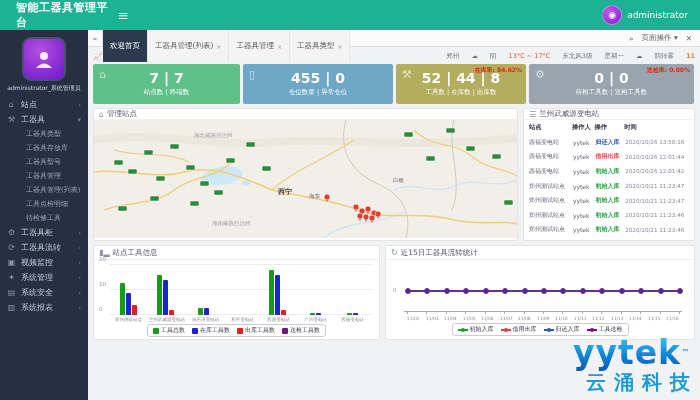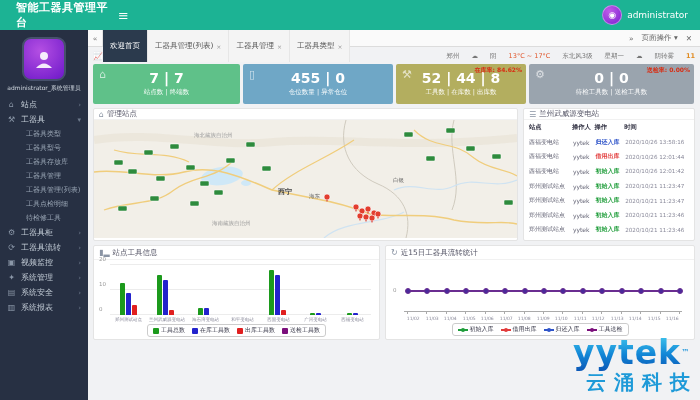--- a/index.html
+++ b/index.html
@@ -121,22 +121,22 @@
         <span class="ic">⌂</span>
         <span class="lab">站点</span>
         <span class="chv">›</span>
       </div>
       <div class="sitem">
         <span class="ic">⚒</span>
         <span class="lab">工器具</span>
         <span class="chv">▾</span>
       </div>
       <div class="ssub">工器具类型</div>
+      <div class="ssub">工器具存放库</div>
       <div class="ssub">工器具型号</div>
-      <div class="ssub">工器具存放库</div>
       <div class="ssub">工器具管理</div>
       <div class="ssub">工器具管理(列表)</div>
       <div class="ssub">工具点检明细</div>
       <div class="ssub">待检修工具</div>
       <div class="sitem">
         <span class="ic">⚙</span>
         <span class="lab">工器具柜</span>
         <span class="chv">›</span>
       </div>
       <div class="sitem">

